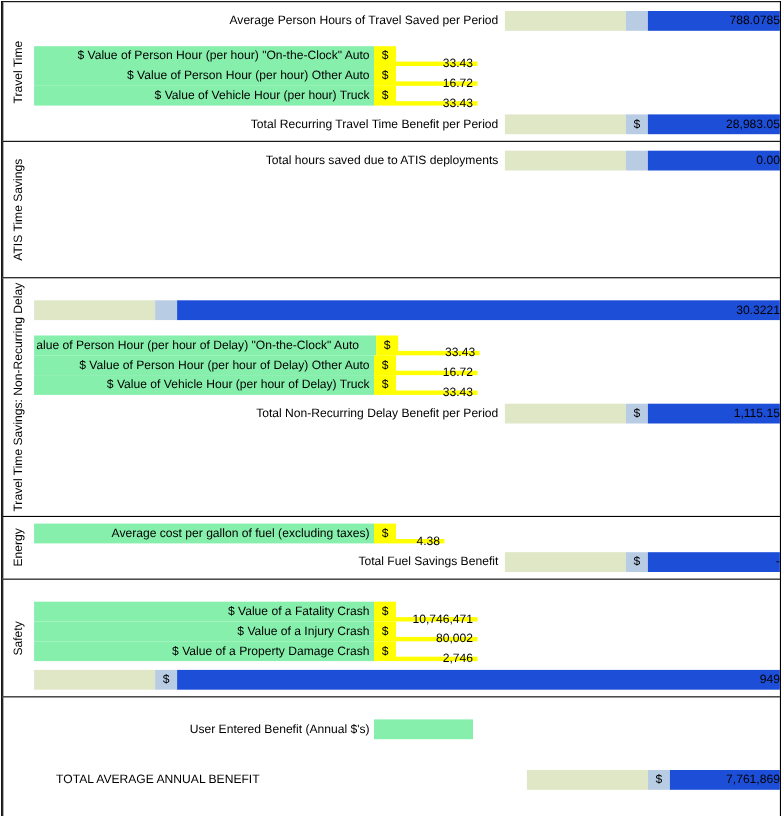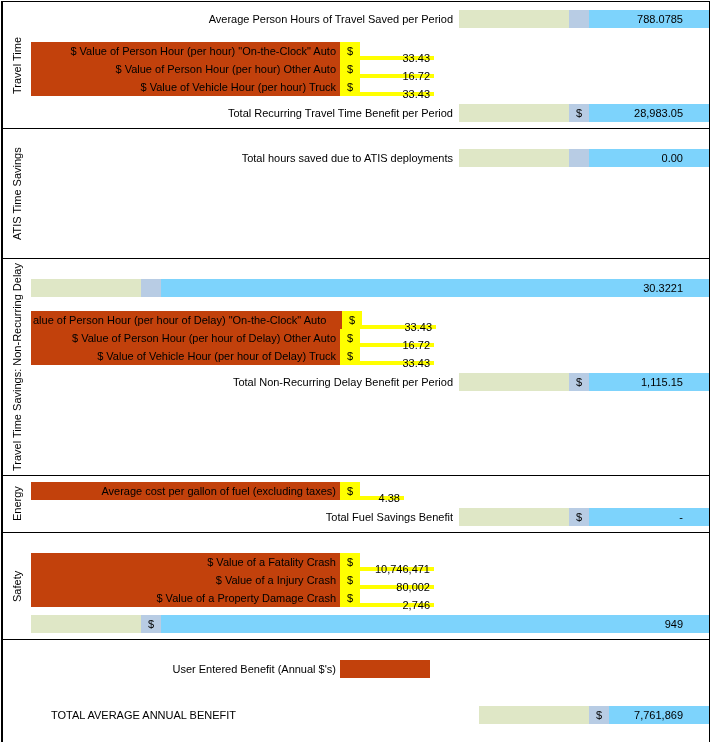--- a/index.html
+++ b/index.html
@@ -42,21 +42,21 @@
     height: 18px;
     margin: 0;
   }
   .spacer { height: 14px; }
   .label-cell {
     flex: 0 0 305px;
     text-align: right;
     padding-right: 4px;
   }
   .label-green {
-    background: #c2410c;
+    background: #86efac;
     color: #000;
     display: flex;
     align-items: center;
     justify-content: flex-end;
   }
   .label-plain { display:flex; align-items:center; justify-content:flex-end; }
   .yellow-dollar {
     flex: 0 0 20px;
     background: #FFFF00;
     display: flex;
@@ -92,23 +92,23 @@
   }
   .sum-dollar {
     flex: 0 0 20px;
     background: #b8cce4;
     display: flex;
     align-items: center;
     justify-content: center;
   }
   .sum-val {
     flex: 1;
-    background: #7dd3fc;
-    text-align: right;
-    padding-right: 26px;
+    background: #1d4ed8;
+    text-align: right;
+    padding-right: 0;
     display:flex; align-items:center; justify-content:flex-end;
   }
   .narrow .yellow-val { flex: 0 0 40px; }
 </style>
 </head>
 <body>
 
 <div class="sheet">
 
   <div class="section">
@@ -144,21 +144,21 @@
         <div class="sum-gap"></div>
         <div class="sum-dollar">$</div>
         <div class="sum-val">28,983.05</div>
       </div>
     </div>
   </div>
 
   <div class="section">
     <div class="vlabel" style="min-height:115px">ATIS Time Savings</div>
     <div class="content">
-      <div class="sum-row" style="margin-top:14px">
+      <div class="sum-row" style="margin-top:2px">
         <div class="sum-label">Total hours saved due to ATIS deployments</div>
         <div class="sum-gap"></div>
         <div class="sum-dollar"></div>
         <div class="sum-val">0.00</div>
       </div>
       <div style="height:85px"></div>
     </div>
   </div>
 
   <div class="section">

